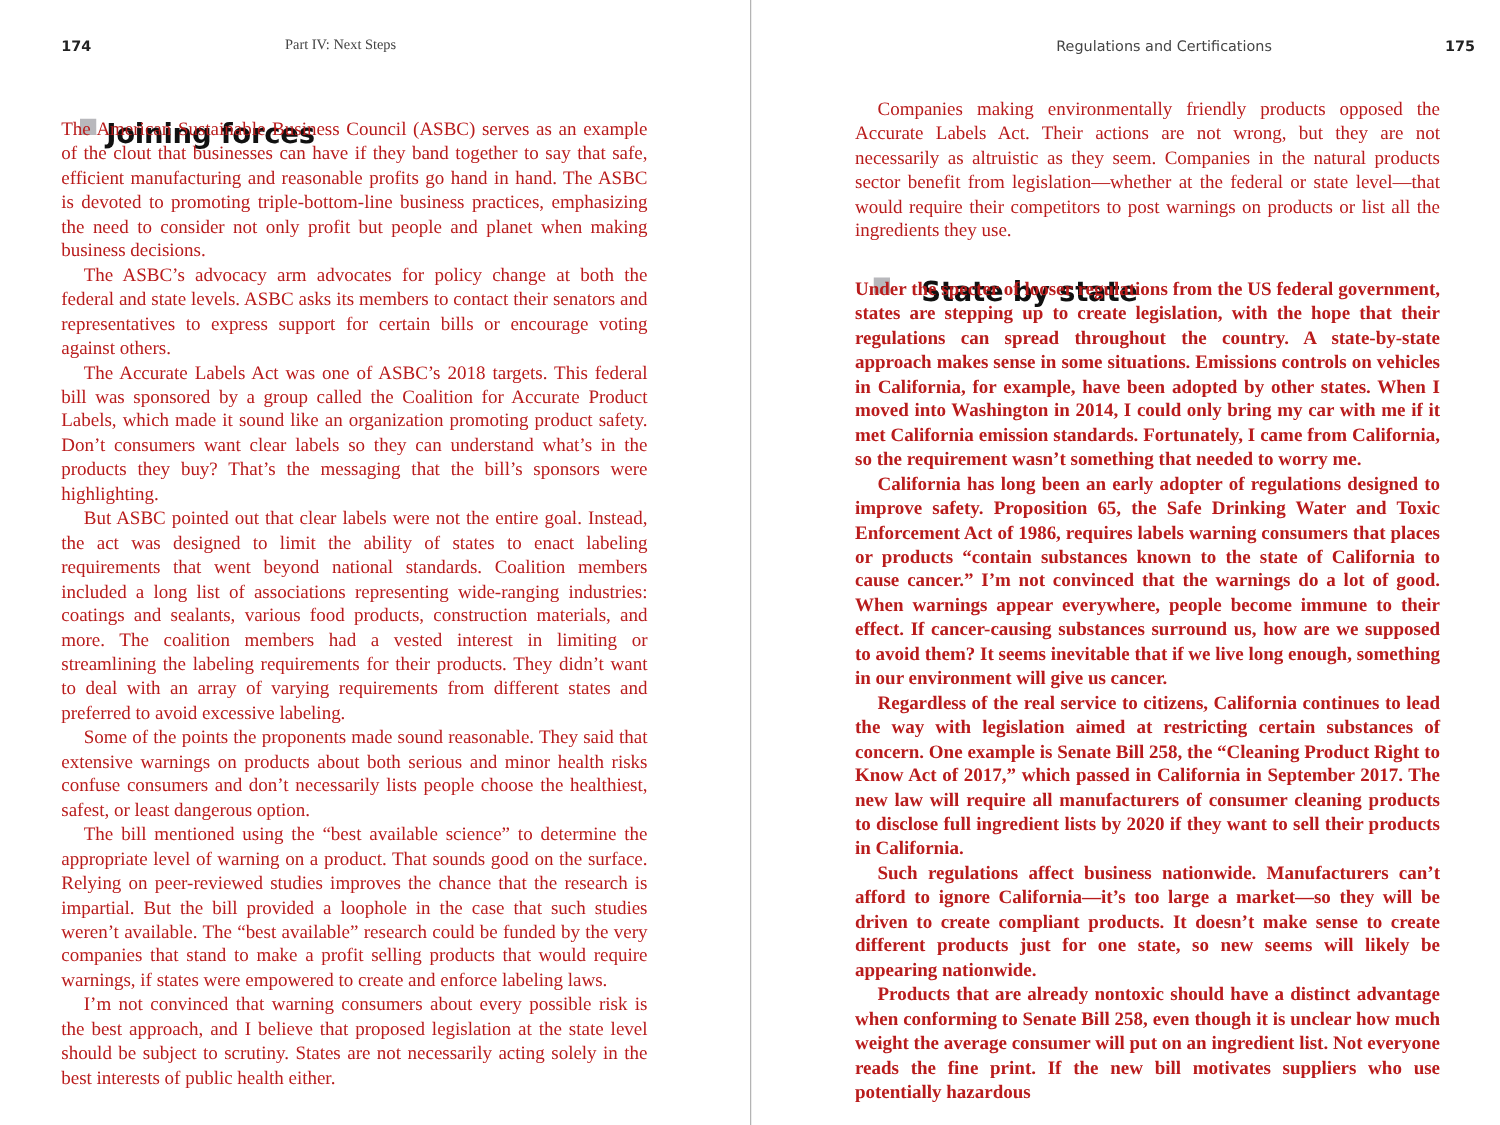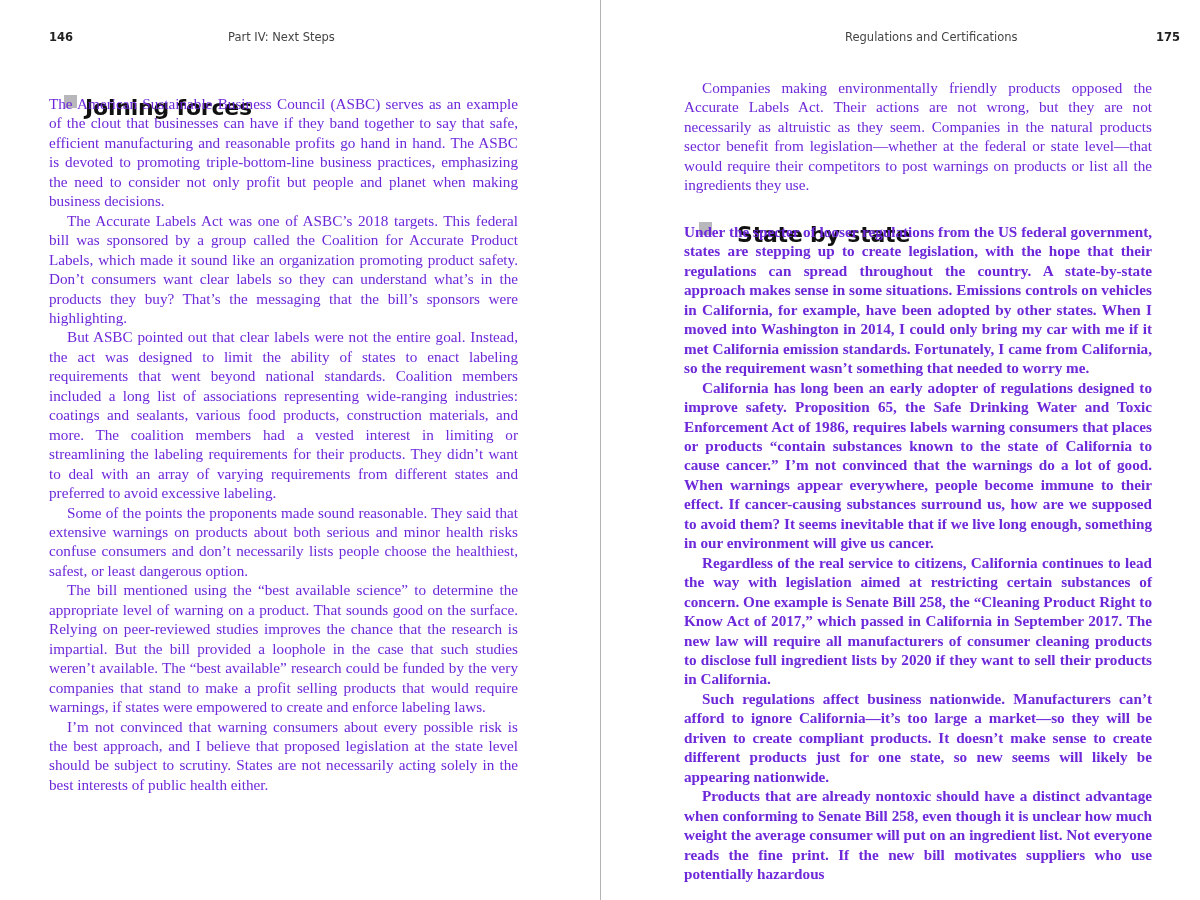--- a/index.html
+++ b/index.html
@@ -3,45 +3,46 @@
 <meta charset="utf-8">
 <style>
   html, body { margin:0; padding:0; }
   body { width:1200px; height:900px; background:#ffffff; position:relative; overflow:hidden; }
   .page { position:absolute; top:0; width:600px; height:900px; }
   .page.left { left:0; }
   .page.right { left:601px; width:599px; }
   .divider { position:absolute; left:600px; top:0; width:1px; height:900px; background:#b4b4b4; }
   .runhead { position:absolute; top:30px; font-family:"DejaVu Sans", sans-serif; font-size:11.5px; color:#444; }
   .folio { position:absolute; top:30px; font-family:"DejaVu Sans", sans-serif; font-size:11.5px; font-weight:bold; color:#222; }
-  .column { position:absolute; font-family:"Liberation Serif", serif; font-size:15.2px; line-height:19.45px; color:#6d28d9; text-align:justify; hyphens:manual; }
+  .column { position:absolute; font-family:"Liberation Serif", serif; font-size:15.2px; line-height:19.45px; color:#b91c1c; text-align:justify; hyphens:manual; }
   .left .column { left:49px; width:469px; top:94px; }
   .right .column { left:83px; width:468px; top:78px; }
   .column p { margin:0; text-indent:18px; }
   .column p.noindent { text-indent:0; }
   h2 { font-family:"DejaVu Sans", sans-serif; font-weight:bold; font-size:22px; margin:15px; color:#111; display:flex; align-items:flex-start; letter-spacing:-0.2px; }
   h2 .sq { display:inline-block; width:13px; height:13px; background:#b8b8bc; margin-right:8px; }
   .left h2 { position:absolute; left:49px; top:80px; }
   .right h2 { position:absolute; left:83px; top:207px;gap:17px; }
   .right .column.lower { top:222px;font-weight:bold; }
 </style>
 </head>
 <body>
 
 <div class="page left">
-  <span class="folio" style="left:49px;">146</span>
-  <span class="runhead" style="left:228px;">Part IV: Next Steps</span>
+  <span class="folio" style="left:49px;">174</span>
+  <span class="runhead" style="left:228px;font-family:Liberation Serif, serif;">Part IV: Next Steps</span>
 
   <h2>
     <span class="sq"></span>
     <span>Joining forces</span>
   </h2>
 
   <div class="column">
     <p class="noindent">The American Sustainable Business Council (ASBC) serves as an example of the clout that businesses can have if they band together to say that safe, efficient manufacturing and reasonable profits go hand in hand. The ASBC is devoted to promoting triple-bottom-line business practices, emphasizing the need to consider not only profit but people and planet when making business decisions.</p>
+    <p>The ASBC’s advocacy arm advocates for policy change at both the federal and state levels. ASBC asks its members to contact their senators and represen­tatives to express support for certain bills or encourage voting against others.</p>
     <p>The Accurate Labels Act was one of ASBC’s 2018 targets. This federal bill was sponsored by a group called the Coalition for Accurate Product Labels, which made it sound like an organization promoting product safety. Don’t consumers want clear labels so they can understand what’s in the products they buy? That’s the messaging that the bill’s sponsors were highlighting.</p>
     <p>But ASBC pointed out that clear labels were not the entire goal. Instead, the act was designed to limit the ability of states to enact labeling requirements that went beyond national standards. Coalition members included a long list of associations representing wide-ranging industries: coatings and sealants, various food products, construction materials, and more. The coalition mem­bers had a vested interest in limiting or streamlining the labeling require­ments for their products. They didn’t want to deal with an array of varying requirements from different states and preferred to avoid excessive labeling.</p>
     <p>Some of the points the proponents made sound reasonable. They said that extensive warnings on products about both serious and minor health risks confuse consumers and don’t necessarily lists people choose the healthiest, safest, or least dangerous option.</p>
     <p>The bill mentioned using the “best available science” to determine the appropriate level of warning on a product. That sounds good on the surface. Relying on peer-reviewed studies improves the chance that the research is impartial. But the bill provided a loophole in the case that such studies weren’t available. The “best available” research could be funded by the very compa­nies that stand to make a profit selling products that would require warnings, if states were empowered to create and enforce labeling laws.</p>
     <p>I’m not convinced that warning consumers about every possible risk is the best approach, and I believe that proposed legislation at the state level should be subject to scrutiny. States are not necessarily acting solely in the best inter­ests of public health either.</p>
   </div>
 </div>
 
 <div class="divider"></div>
 

